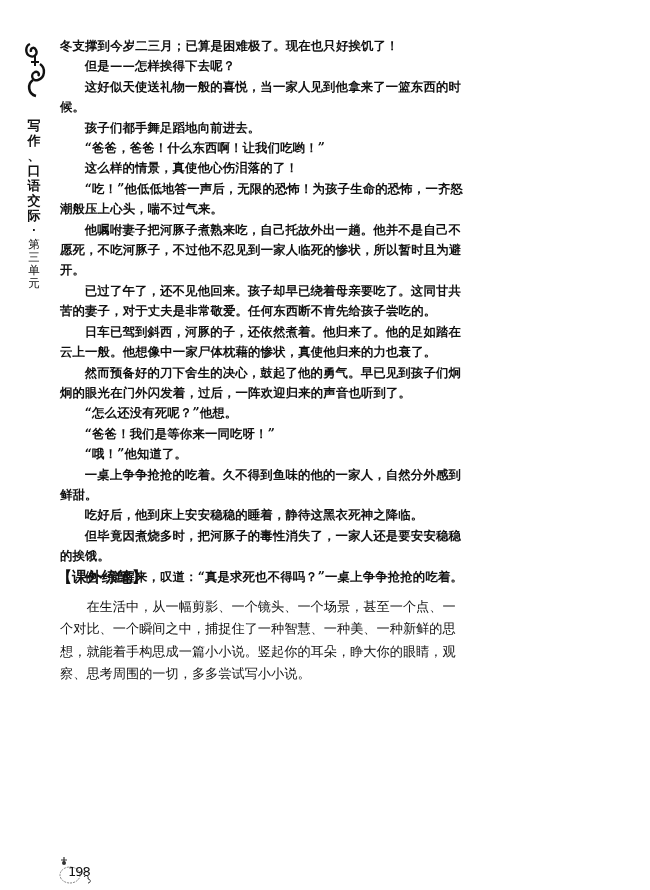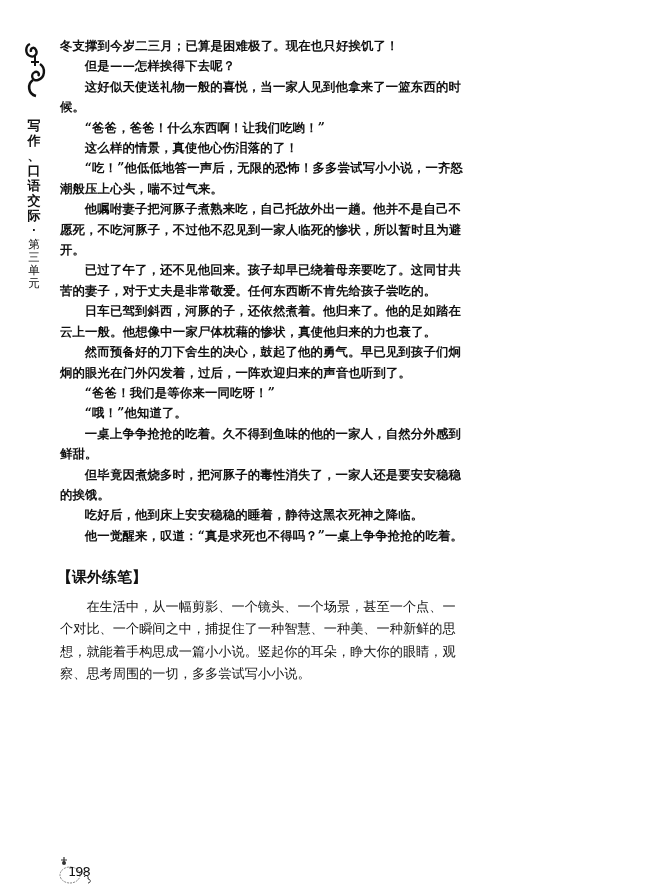--- a/index.html
+++ b/index.html
@@ -47,32 +47,34 @@
   <span class="unit">第</span>
   <span class="unit">三</span>
   <span class="unit">单</span>
   <span class="unit">元</span>
 </div>
 
 <div class="content">
   <p class="para noindent">冬支撑到今岁二三月；已算是困难极了。现在也只好挨饥了！</p>
   <p class="para">但是——怎样挨得下去呢？</p>
   <p class="para">这好似天使送礼物一般的喜悦，当一家人见到他拿来了一篮东西的时候。</p>
+  <p class="para">孩子们都手舞足蹈地向前进去。</p>
   <p class="para">“爸爸，爸爸！什么东西啊！让我们吃哟！”</p>
   <p class="para">这么样的情景，真使他心伤泪落的了！</p>
-  <p class="para">“吃！”他低低地答一声后，无限的恐怖！多多尝试写小小说，一齐怒潮般压上心头，喘不过气来。</p>
+  <p class="para">“吃！”他低低地答一声后，无限的恐怖！为孩子生命的恐怖，一齐怒潮般压上心头，喘不过气来。</p>
   <p class="para">他嘱咐妻子把河豚子煮熟来吃，自己托故外出一趟。他并不是自己不愿死，不吃河豚子，不过他不忍见到一家人临死的惨状，所以暂时且为避开。</p>
   <p class="para">已过了午了，还不见他回来。孩子却早已绕着母亲要吃了。这同甘共苦的妻子，对于丈夫是非常敬爱。任何东西断不肯先给孩子尝吃的。</p>
   <p class="para">日车已驾到斜西，河豚的子，还依然煮着。他归来了。他的足如踏在云上一般。他想像中一家尸体枕藉的惨状，真使他归来的力也衰了。</p>
   <p class="para">然而预备好的刀下舍生的决心，鼓起了他的勇气。早已见到孩子们炯炯的眼光在门外闪发着，过后，一阵欢迎归来的声音也听到了。</p>
+  <p class="para">“怎么还没有死呢？”他想。</p>
   <p class="para">“爸爸！我们是等你来一同吃呀！”</p>
   <p class="para">“哦！”他知道了。</p>
   <p class="para">一桌上争争抢抢的吃着。久不得到鱼味的他的一家人，自然分外感到鲜甜。</p>
+  <p class="para">吃好后，他到床上安安稳稳的睡着，静待这黑衣死神之降临。</p>
   <p class="para">但毕竟因煮烧多时，把河豚子的毒性消失了，一家人还是要安安稳稳的挨饿。</p>
-  <p class="para">吃好后，他到床上安安稳稳的睡着，静待这黑衣死神之降临。</p>
   <p class="para">他一觉醒来，叹道：“真是求死也不得吗？”一桌上争争抢抢的吃着。</p>
 </div>
 
 <div class="section-head">【课外练笔】</div>
 <p class="exercise">在生活中，从一幅剪影、一个镜头、一个场景，甚至一个点、一个对比、一个瞬间之中，捕捉住了一种智慧、一种美、一种新鲜的思想，就能着手构思成一篇小小说。竖起你的耳朵，睁大你的眼睛，观察、思考周围的一切，多多尝试写小小说。</p>
 
 <div class="page-num-wrap">
   <svg width="40" height="30" viewBox="0 0 40 30" style="position:absolute;left:0;top:0;">
     <path d="M8 2 L8 9 M5 5 L11 5" stroke="#333" stroke-width="1.2"></path>
     <circle cx="8" cy="8" r="2" fill="#333"></circle>

